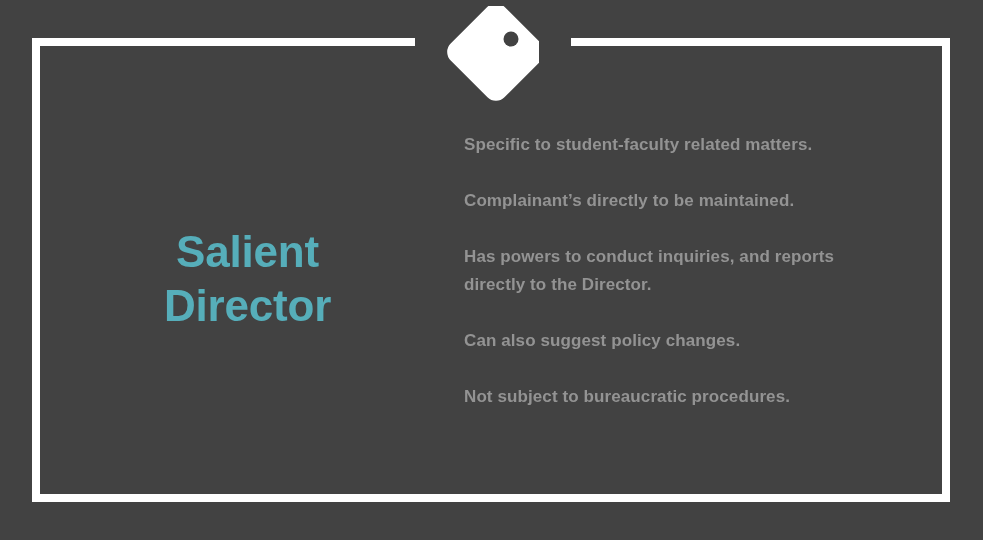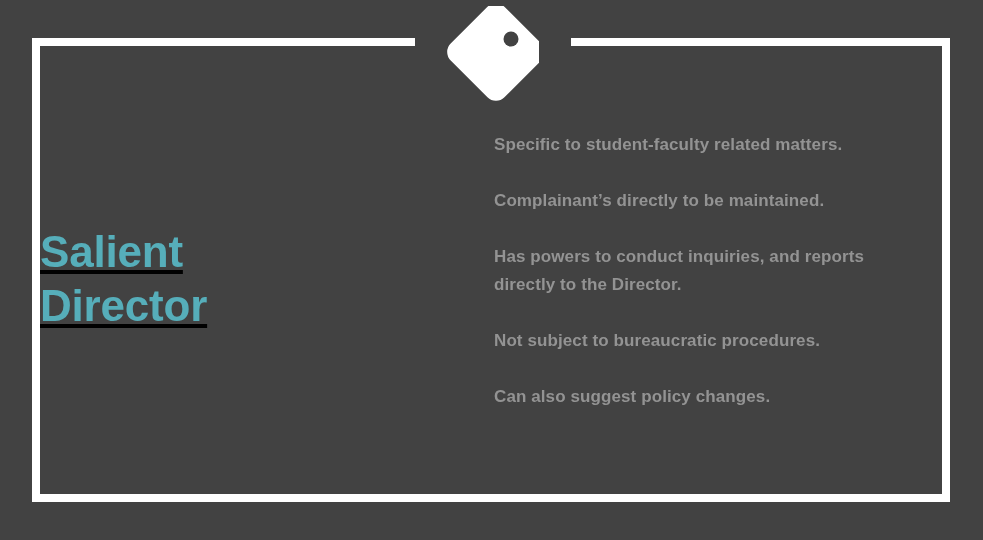--- a/index.html
+++ b/index.html
@@ -45,36 +45,36 @@
     width: 96px;
     height: 102px;
   }
 
   
   .title-block {
     position: absolute;
     left: 40px;
     top: 225px;
     width: 415px;
-    text-decoration: underline;
+    text-align: center;
   }
   .title-line {
     display: block;
     color: #56aeba;
     font-size: 44px;
     font-weight: bold;
     line-height: 54px;
     letter-spacing: -0.2px;
     white-space: nowrap;
   }
 
   
   .bullets {
     position: absolute;
-    left: 494px;
+    left: 464px;
     top: 131px;
     width: 432px;
   }
   .bullet-item {
     color: #939393;
     font-size: 17px;
     font-weight: bold;
     line-height: 28px;
     letter-spacing: 0.1px;
     margin: 0 0 28px 0;
@@ -105,17 +105,17 @@
 
   <div class="title-block">
     <span class="title-line">Salient</span>
     <span class="title-line">Director</span>
   </div>
 
   <div class="bullets">
     <p class="bullet-item">Specific to student-faculty related matters.</p>
     <p class="bullet-item">Complainant’s directly to be maintained.</p>
     <p class="bullet-item">Has powers to conduct inquiries, and reports directly to the Director.</p>
+    <p class="bullet-item">Can also suggest policy changes.</p>
     <p class="bullet-item">Not subject to bureaucratic procedures.</p>
-    <p class="bullet-item">Can also suggest policy changes.</p>
   </div>
 
 </div>
 
 </body></html>

